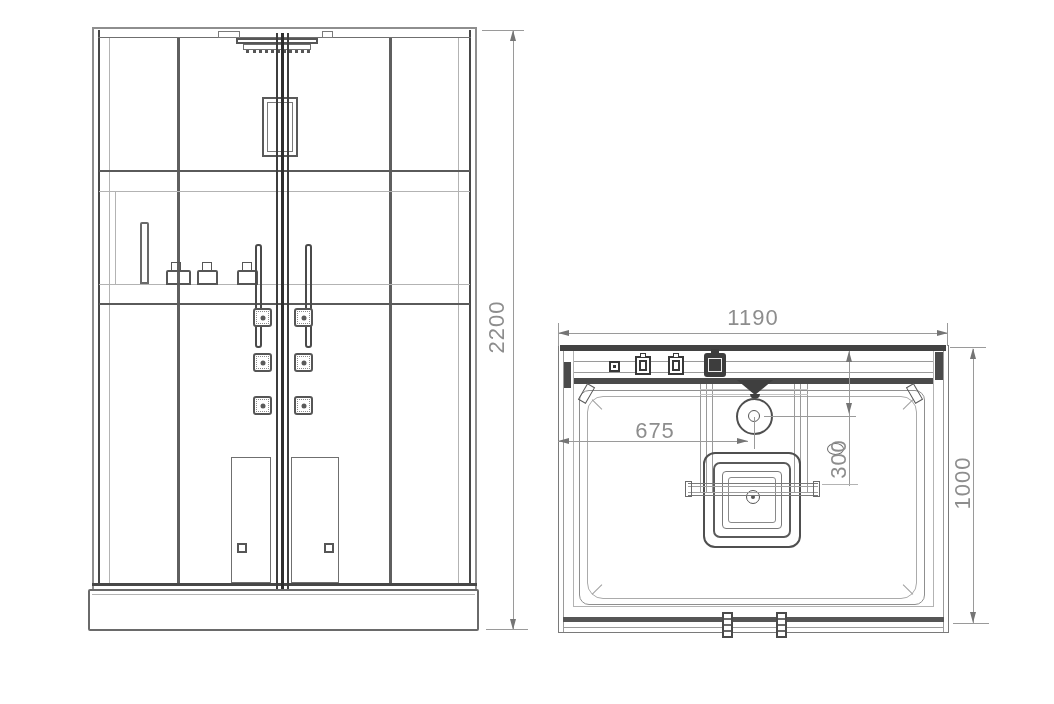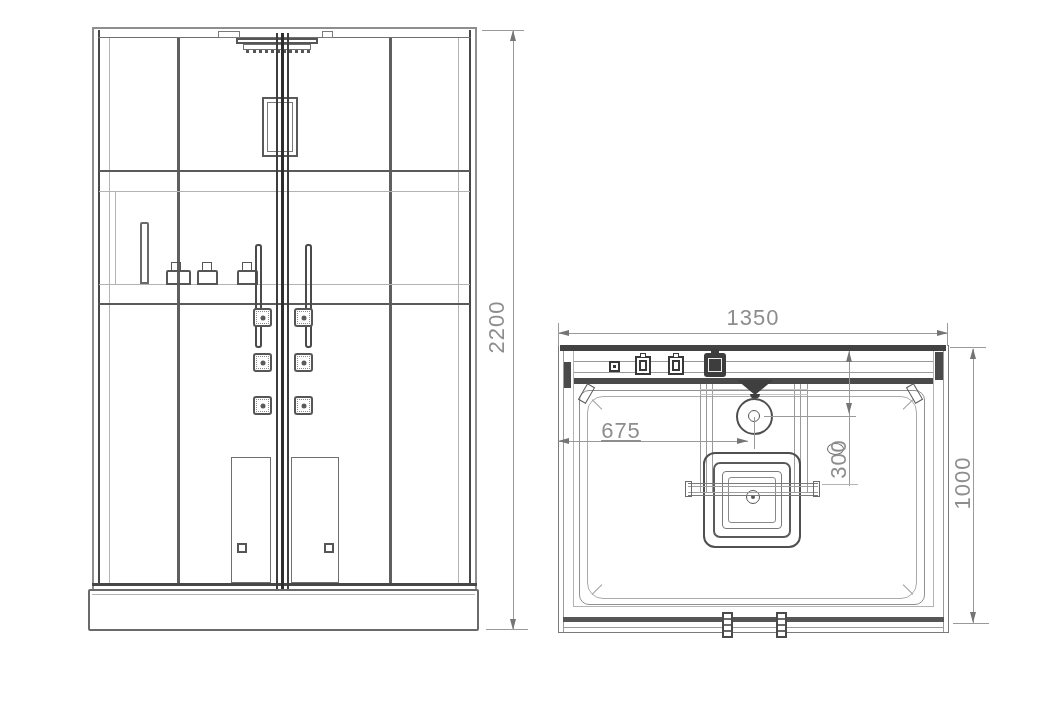--- a/index.html
+++ b/index.html
@@ -185,26 +185,26 @@
     <div class="box circ" style="left:827px;top:443px;width:17px;height:12px;border-color:#6a6a6a;"></div>
 
     <div class="phandle" style="left:722px;top:612px;width:11px;height:26px;"></div>
     <div class="phandle" style="left:776px;top:612px;width:11px;height:26px;"></div>
 
     <div class="h" style="left:558px;top:333px;width:390px;"></div>
     <div class="arr left" style="left:558px;top:330px;"></div>
     <div class="arr right" style="left:937px;top:330px;"></div>
     <div class="v" style="left:558px;top:323px;height:23px;"></div>
     <div class="v" style="left:947px;top:323px;height:23px;"></div>
-    <div class="dim-label" style="left:703px;top:306px;width:100px;">1350</div>
+    <div class="dim-label" style="left:703px;top:306px;width:100px;">1190</div>
 
     <div class="h" style="left:558px;top:441px;width:190px;"></div>
     <div class="arr left" style="left:558px;top:438px;"></div>
     <div class="arr right" style="left:737px;top:438px;"></div>
-    <div class="dim-label" style="left:581px;top:419px;width:80px;text-decoration:underline;">675</div>
+    <div class="dim-label" style="left:615px;top:419px;width:80px;">675</div>
 
     <div class="v" style="left:849px;top:351px;height:135px;"></div>
     <div class="arr up" style="left:846px;top:351px;"></div>
     <div class="arr down" style="left:846px;top:403px;"></div>
     <div class="h" style="left:764px;top:416px;width:92px;"></div>
     <div class="h lt" style="left:822px;top:484px;width:36px;"></div>
     <div class="dim-label rot" style="left:809px;top:447px;width:60px;">300</div>
 
     <div class="v" style="left:973px;top:349px;height:274px;"></div>
     <div class="arr up" style="left:970px;top:348px;"></div>

